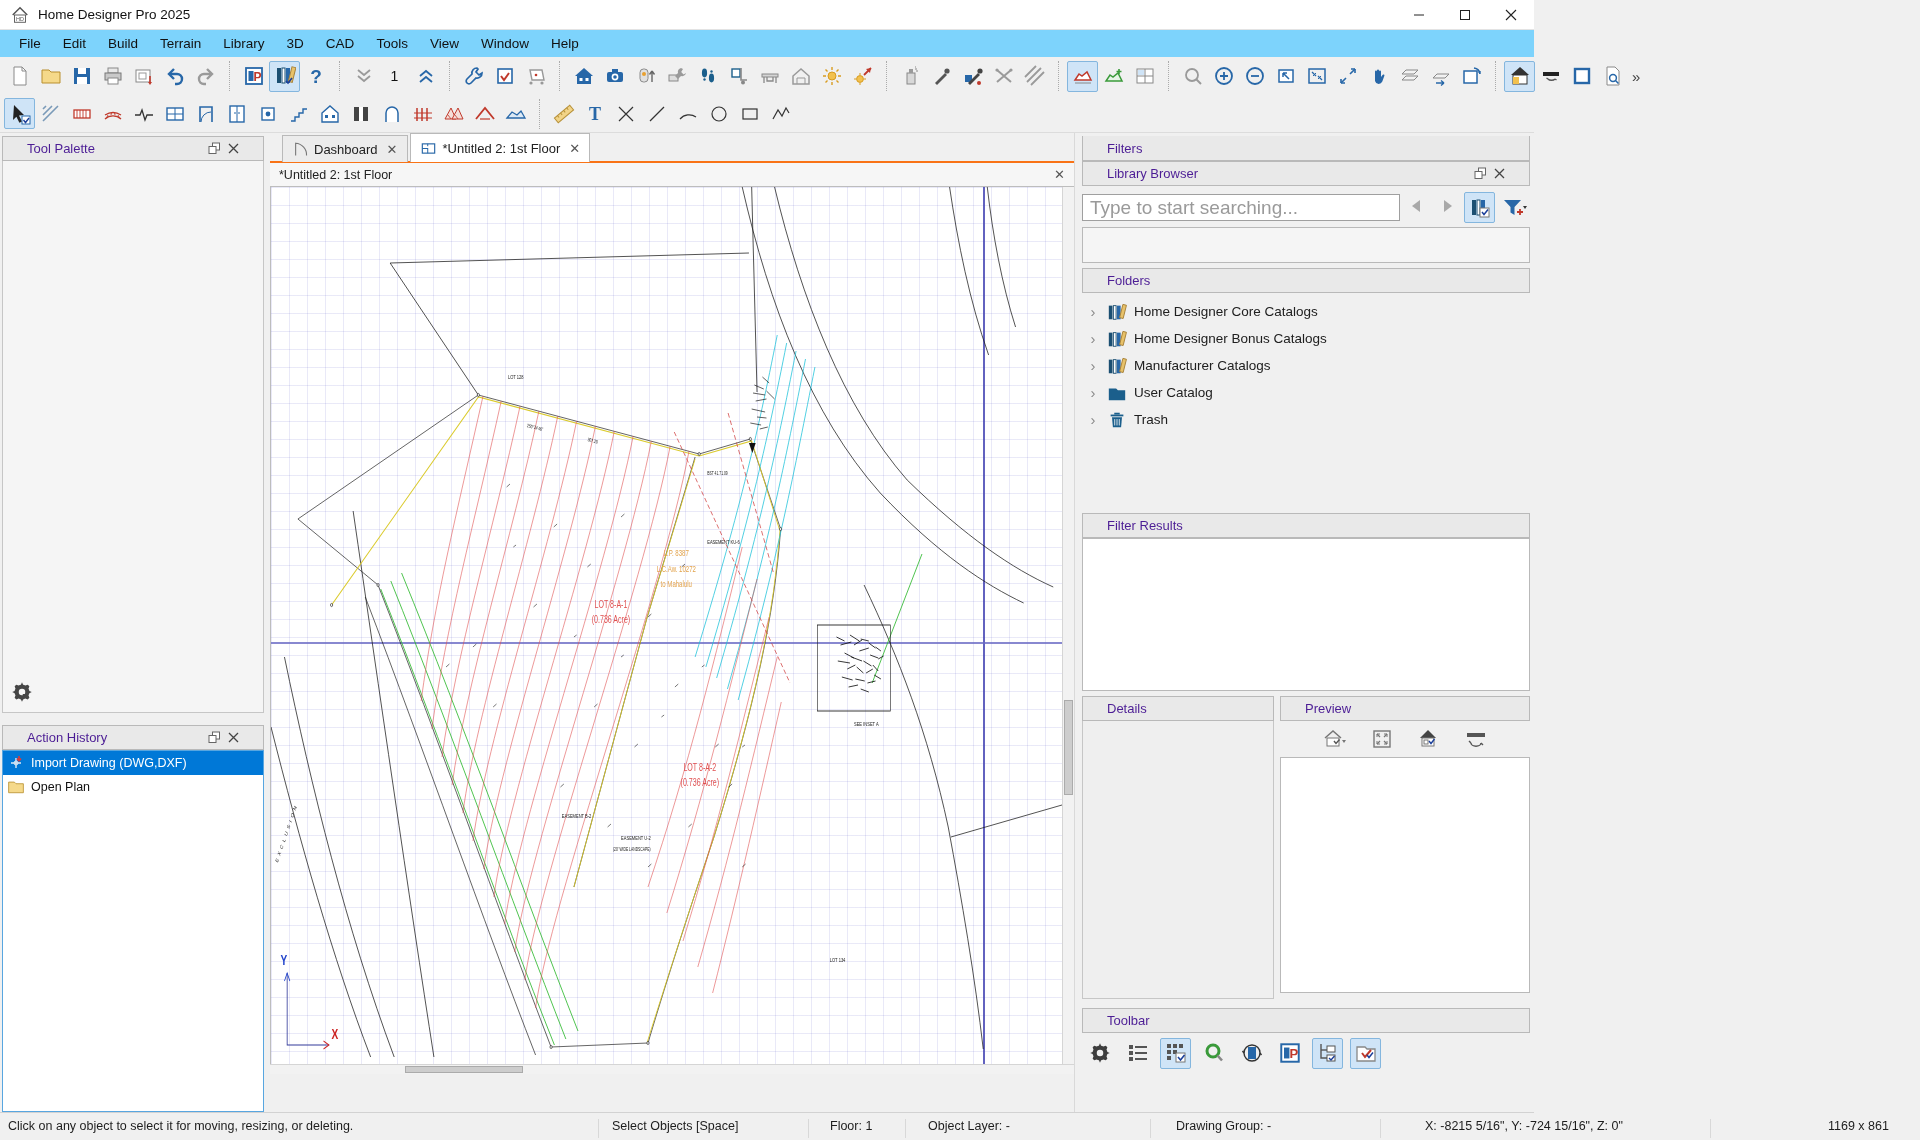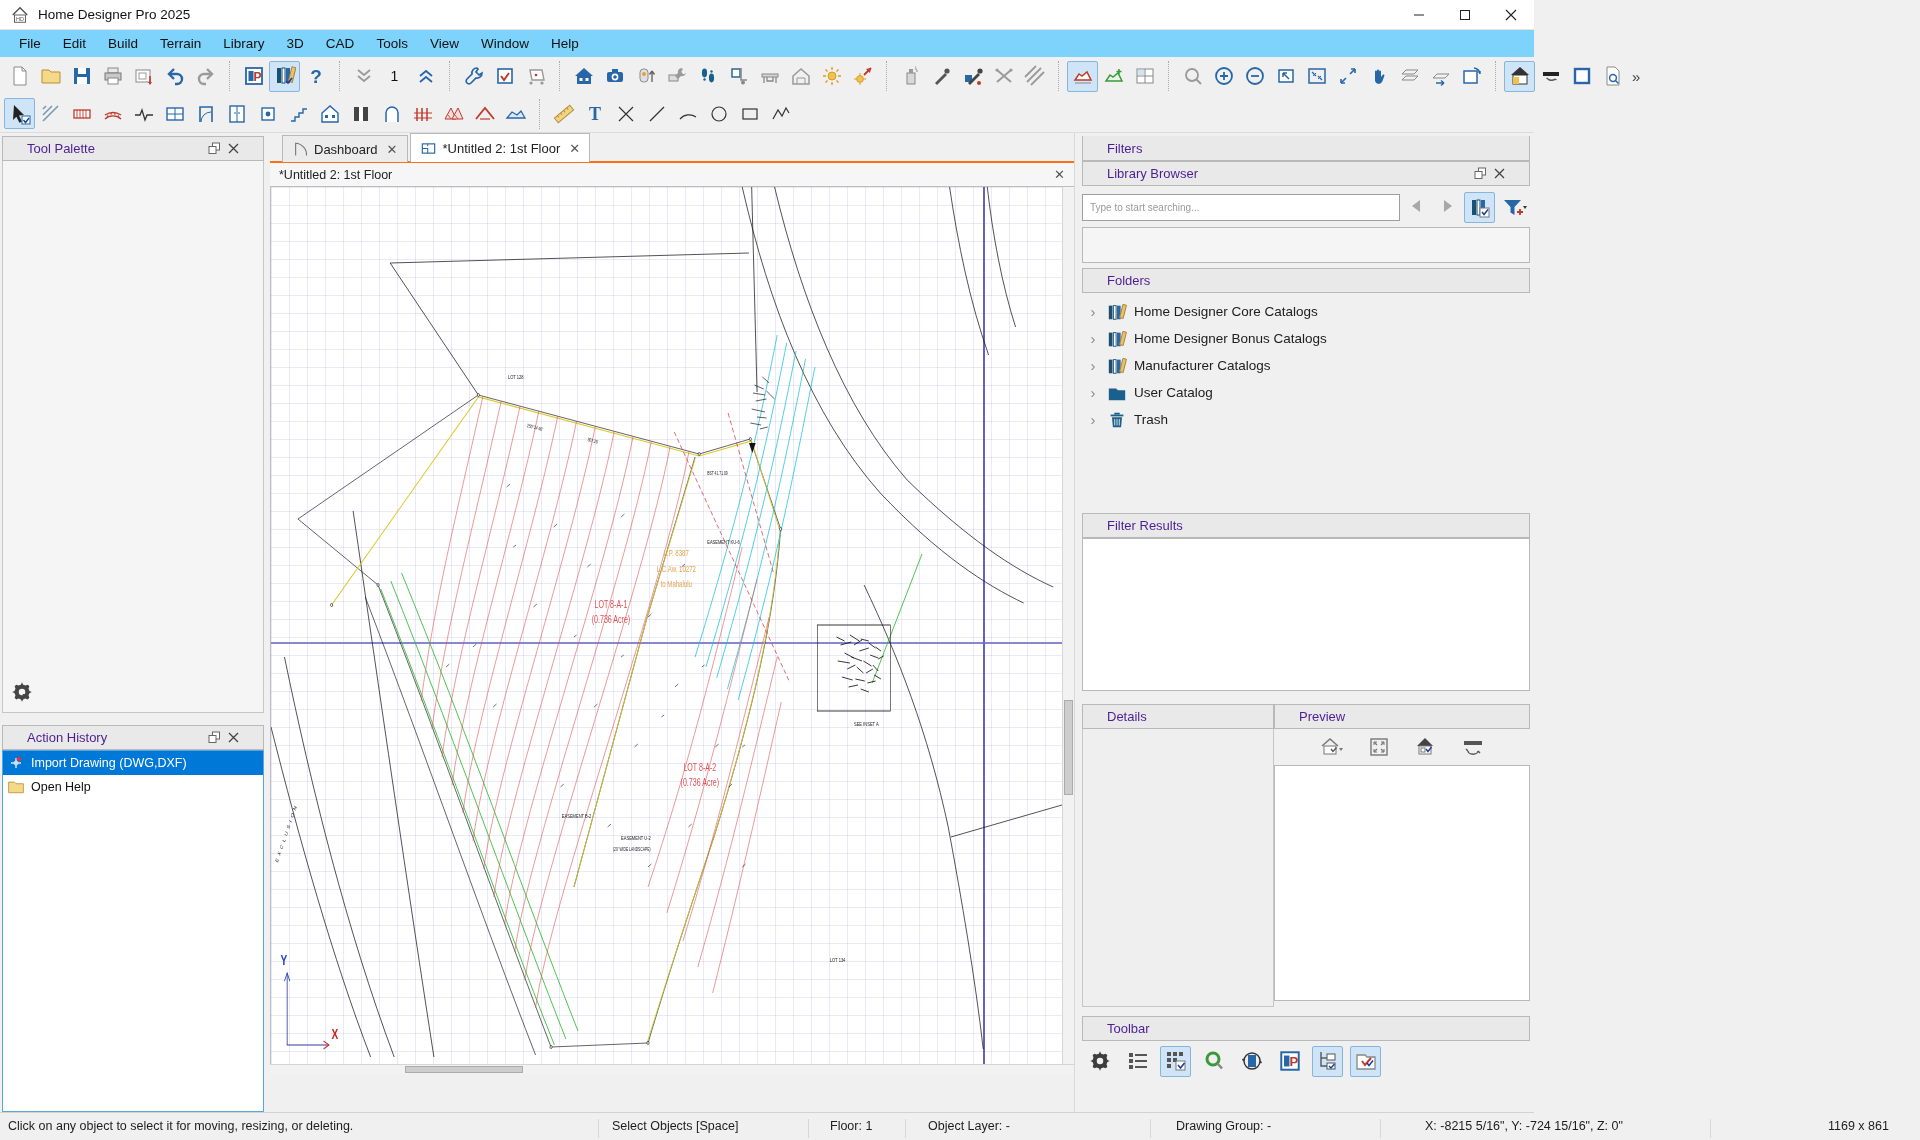--- a/index.html
+++ b/index.html
@@ -56,29 +56,29 @@
   #plan-svg{position:absolute;inset:0;width:100%;height:100%}
   #vscroll{width:12px;background:#f2f2f2;border-left:1px solid #d5d5d5;position:relative}
   #vthumb{position:absolute;left:1px;right:1px;top:513px;height:95px;background:#cdcdcd;border:1px solid #ababab}
   #hscroll{height:10px;background:#f2f2f2;border-top:1px solid #d5d5d5;position:relative}
   #hthumb{position:absolute;top:1px;bottom:1px;left:135px;width:118px;background:#cdcdcd;border:1px solid #ababab}
   #bottomfill{height:38px;background:#f0f0f0}
   
   #rsplit{width:6px;background:#f0f0f0;border-left:1px solid #d9d9d9}
   #rightcol{width:454px;background:#f0f0f0;display:flex;flex-direction:column;padding:3px 4px 0 2px}
   #lb-search-row{display:flex;align-items:center;margin:6px 0 4px 0;gap:4px}
-  #lb-search{flex:1;height:27px;border:1px solid #9f9f9f;background:#fff;font-family:"Liberation Sans",sans-serif;font-size:10px;color:#333;padding:0 7px}
+  #lb-search{flex:1;height:27px;border:1px solid #9f9f9f;background:#fff;font-family:"Liberation Sans",sans-serif;font-size:19px;color:#333;padding:0 7px}
   #lb-search::placeholder{color:#9a9a9a}
   .navarrow{width:26px;text-align:center;color:#a8a8a8;font-size:15px}
   #lb-empty{height:36px;background:#f5f5f5;border:1px solid #b9b9b9;margin-bottom:5px}
   .tree{background:#fff0;padding:5px 0 0 4px;height:220px}
   .tree-row{height:27px;display:flex;align-items:center;gap:7px;font-size:13.5px;color:#202020}
   .tw{color:#8a8a8a;font-size:15px;width:14px;text-align:center}
   #filter-results-box{height:153px;background:#fff;border:1px solid #b9b9b9}
-  #dp-row{display:flex;margin-top:13px}
+  #dp-row{display:flex;gap:6px;margin-top:5px}
   #details-col{width:192px;display:flex;flex-direction:column}
   #preview-col{flex:1;display:flex;flex-direction:column}
   #details-body{height:278px;background:#efefef;border:1px solid #c6c6c6;border-top:none}
   #preview-icons{height:36px;display:flex;align-items:center;justify-content:center;gap:16px}
   #preview-body{height:236px;background:#fff;border:1px solid #b9b9b9}
   #lb-toolbar-hdr{margin-top:9px}
   #lb-toolbar-row{height:40px;display:flex;align-items:center;gap:7px;padding-left:2px}
   
   #statusbar{height:28px;background:#f0f0f0;border-top:1px solid #d2d2d2;position:relative;font-size:12.5px;color:#1d1d1d}
   #statusbar span{position:absolute;top:6px;white-space:nowrap}
@@ -651,21 +651,21 @@
               <path d="M9 4v10M4 9h10" stroke="#dce9f5" stroke-width="1.4"></path>
               <circle cx="9" cy="9" r="2" fill="none" stroke="#dce9f5"></circle>
               <path d="M12 2v5m0 0-2-2.4M12 7l2-2.4" stroke="#d83a3a" stroke-width="1.6" fill="none"></path>
             </svg>
           <span>Import Drawing (DWG,DXF)</span>
         </div>
         <div class="ah-item">
           <svg width="18" height="18" viewBox="0 0 22 22">
               <path d="M2 5h7l2 2h9v11H2z" fill="#f5d98a" stroke="#b98f2f"></path>
             </svg>
-          <span>Open Help</span>
+          <span>Open Plan</span>
         </div>
       </div>
     </div>
 
     <div class="vsplit"></div>
 
     <div id="centercol">
       <div id="tabbar">
         <div class="tab">
           <svg width="16" height="16" viewBox="0 0 22 22">

